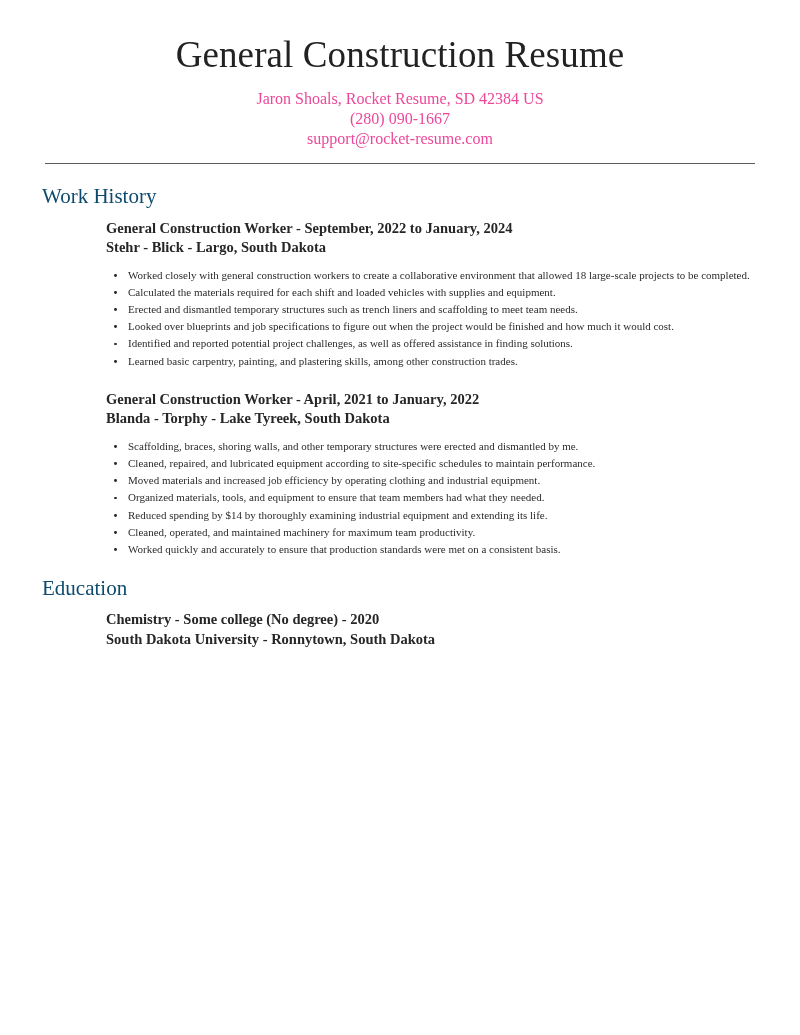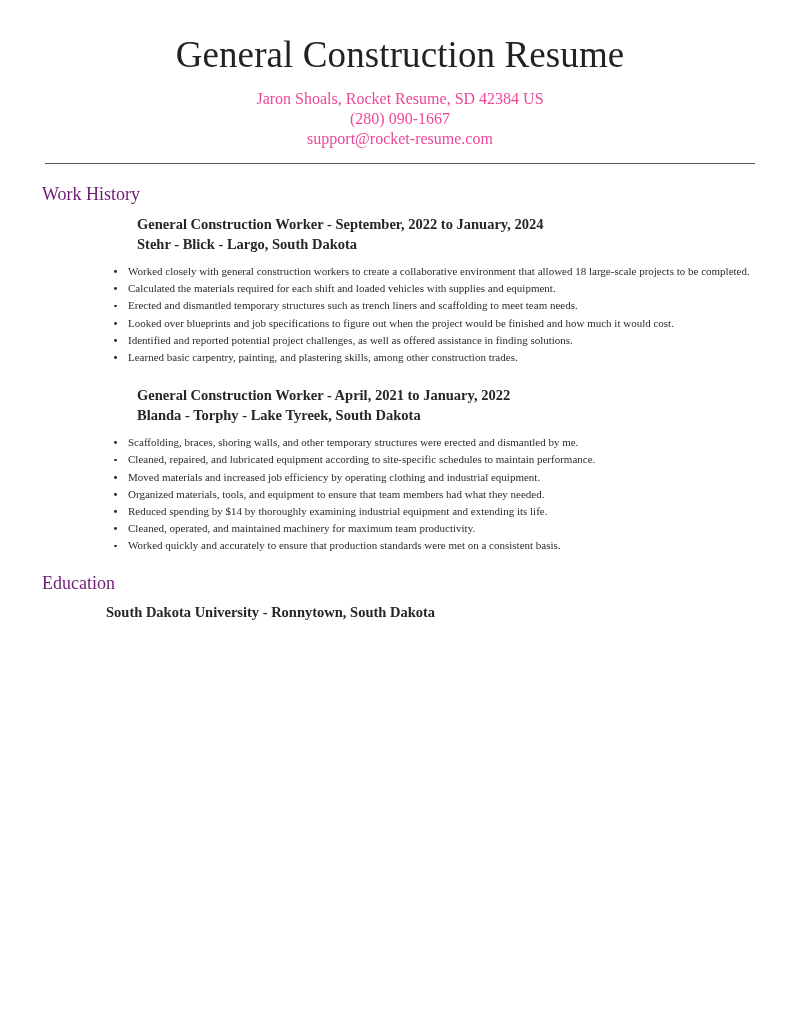--- a/index.html
+++ b/index.html
@@ -49,24 +49,24 @@
     background: #5c5c5c;
     margin: 14px auto 0 auto;
   }
 
   
   .section {
     padding-left: 42px;
     padding-right: 42px;
   }
   .section-title {
-    font-size: 18px;
+    font-size: 21px;
     font-weight: 400;
     line-height: 1.2;
-    color: #701a75;
+    color: #0c4a6e;
     margin: 0;
     padding-top: 18px;
   }
   #section-work .section-title { padding-top: 20px; }
   #section-education .section-title { padding-top: 18px; }
 
   .section-body {
     padding-left: 64px;
     padding-top: 9px;
   }
@@ -74,21 +74,20 @@
   
   .entry { margin-bottom: 20px; }
   .entry:last-child { margin-bottom: 0; }
 
   .entry-line {
     font-size: 14.5px;
     font-weight: 700;
     line-height: 19.5px;
     color: #262626;
     display: block;
-    margin-left: 31px;
   }
 
   .bullets {
     list-style: none;
     margin: 9px 0 0 0;
     padding: 0;
   }
   .bullets li {
     position: relative;
     font-size: 11px;
@@ -170,20 +169,21 @@
 
     </div>
   </div>
 
   <div class="section" id="section-education">
     <h2 class="section-title">Education</h2>
 
     <div class="section-body">
 
       <div class="edu-entry">
+        <span class="edu-line">Chemistry - Some college (No degree) - 2020</span>
         <span class="edu-line">South Dakota University - Ronnytown, South Dakota</span>
       </div>
 
 
     </div>
   </div>
 
 </div>
 
 </body></html>

